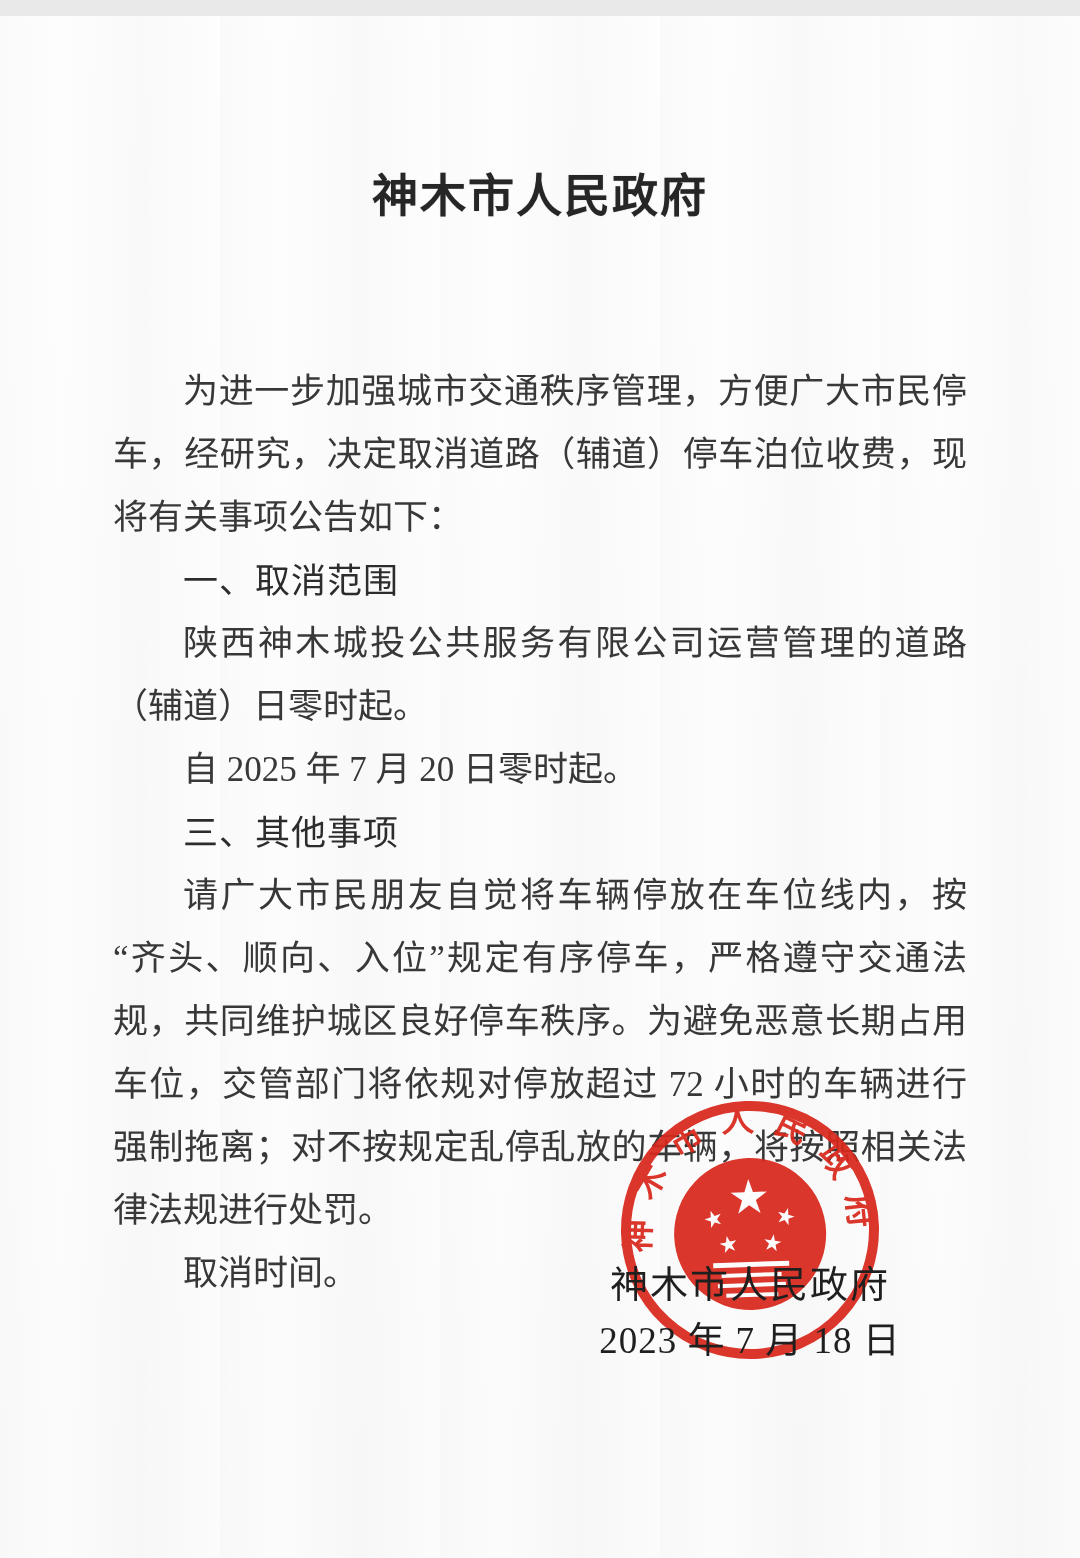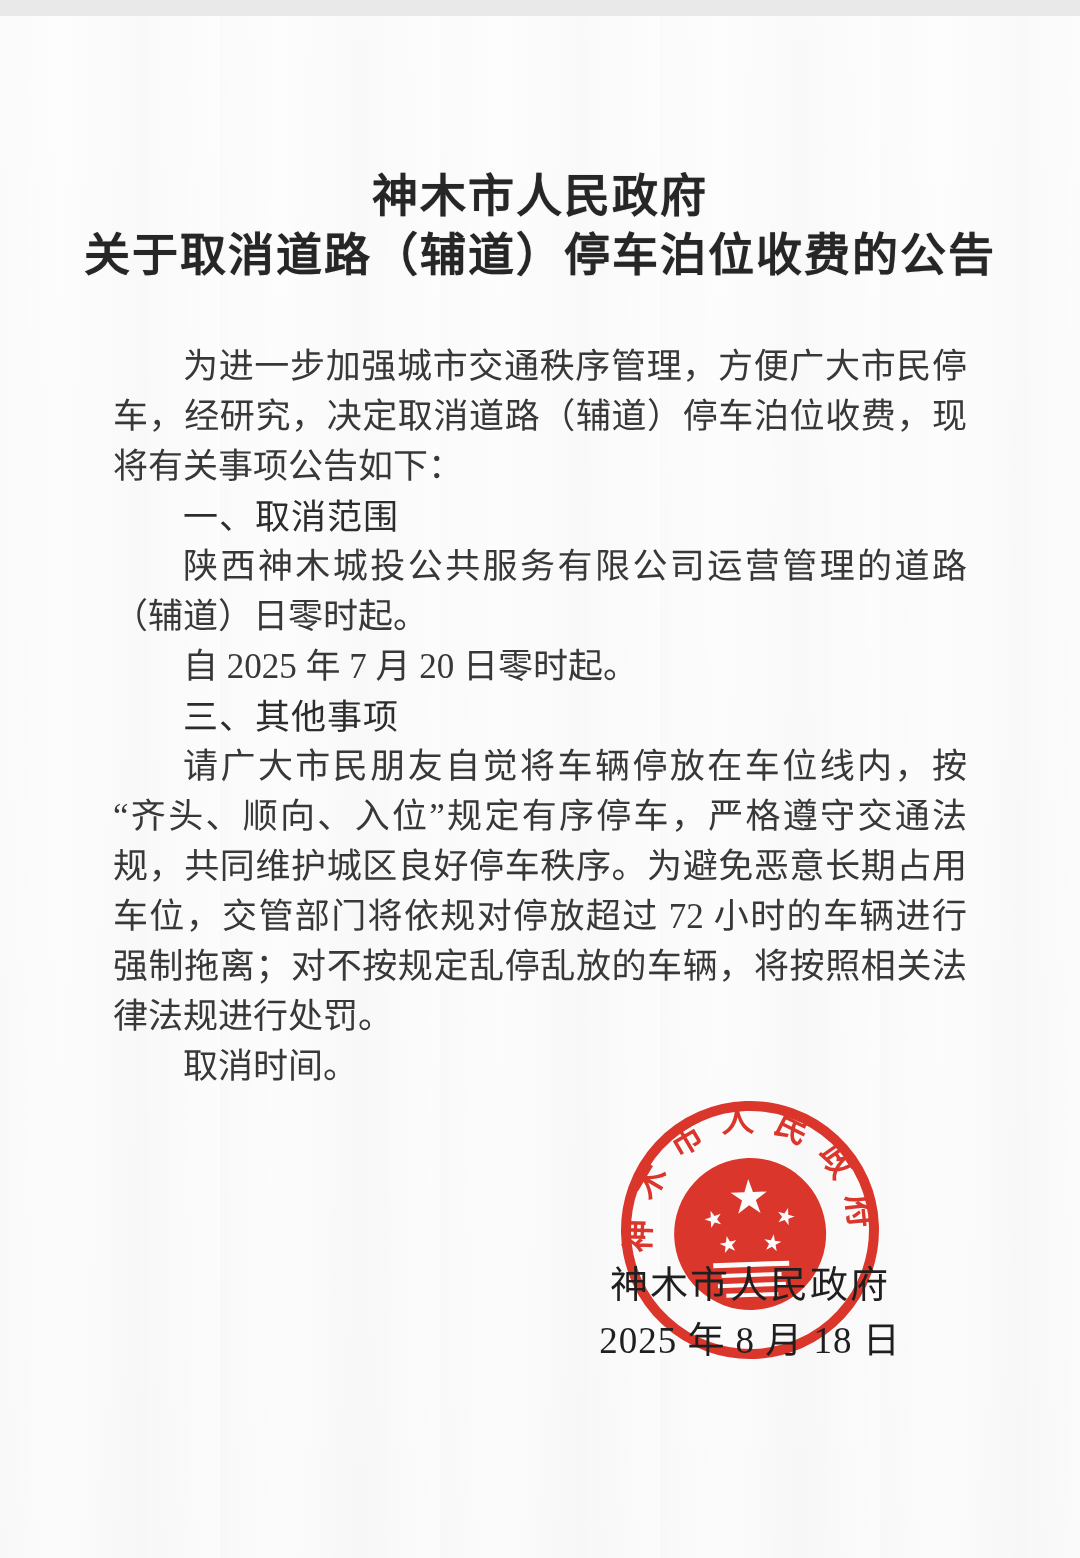--- a/index.html
+++ b/index.html
@@ -44,25 +44,25 @@
   .title-line {
     font-size: 46px;
     font-weight: 700;
     color: #262626;
     letter-spacing: 2px;
     text-shadow: 0 0 1px rgba(40,40,40,0.35);
   }
 
   .body-text {
     position: absolute;
-    top: 326px;
+    top: 344px;
     left: 113px;
     width: 854px;
     font-size: 35px;
-    line-height: 50px;
+    line-height: 63px;
     text-align: justify;
     text-justify: inter-character;
     color: #383838;
   }
   .body-text p {
     margin: 0;
     text-indent: 2em;
   }
   .para {
     font-family: "Liberation Serif", "DejaVu Serif", serif;
@@ -104,21 +104,20 @@
     letter-spacing: 1px;
   }
 </style>
 </head>
 <body>
 
 <div class="page">
 
   <div class="title-block">
     <div class="title-line">神木市人民政府</div>
-    <div class="title-line">关于取消道路（辅道）停车泊位收费的公告</div>
   </div>
 
   <div class="body-text">
     <p class="para">为进一步加强城市交通秩序管理，方便广大市民停车，经研究，决定取消道路（辅道）停车泊位收费，现将有关事项公告如下：</p>
     <p class="heading">一、取消范围</p>
     <p class="para">陕西神木城投公共服务有限公司运营管理的道路（辅道）日零时起。</p>
     <p class="para">自 2025 年 7 月 20 日零时起。</p>
     <p class="heading">三、其他事项</p>
     <p class="para">请广大市民朋友自觉将车辆停放在车位线内，按“齐头、顺向、入位”规定有序停车，严格遵守交通法规，共同维护城区良好停车秩序。为避免恶意长期占用车位，交管部门将依规对停放超过 72 小时的车辆进行强制拖离；对不按规定乱停乱放的车辆，将按照相关法律法规进行处罚。</p>
     <p class="para">取消时间。</p>
@@ -146,15 +145,15 @@
 
       <rect x="100" y="170" width="76" height="5" fill="#fdfdfd"></rect>
       <rect x="108" y="181" width="60" height="4" fill="#fdfdfd"></rect>
       <rect x="104" y="191" width="68" height="4" fill="#fdfdfd"></rect>
       <rect x="112" y="201" width="52" height="4" fill="#fdfdfd"></rect>
     </g>
   </svg>
 
   <div class="signature-block issuer-name">神木市人民政府</div>
 
-  <div class="signature-block issue-date">2025 年 8 月 18 日</div>
+  <div class="signature-block issue-date">2023 年 7 月 18 日</div>
 
 </div>
 
 </body></html>

